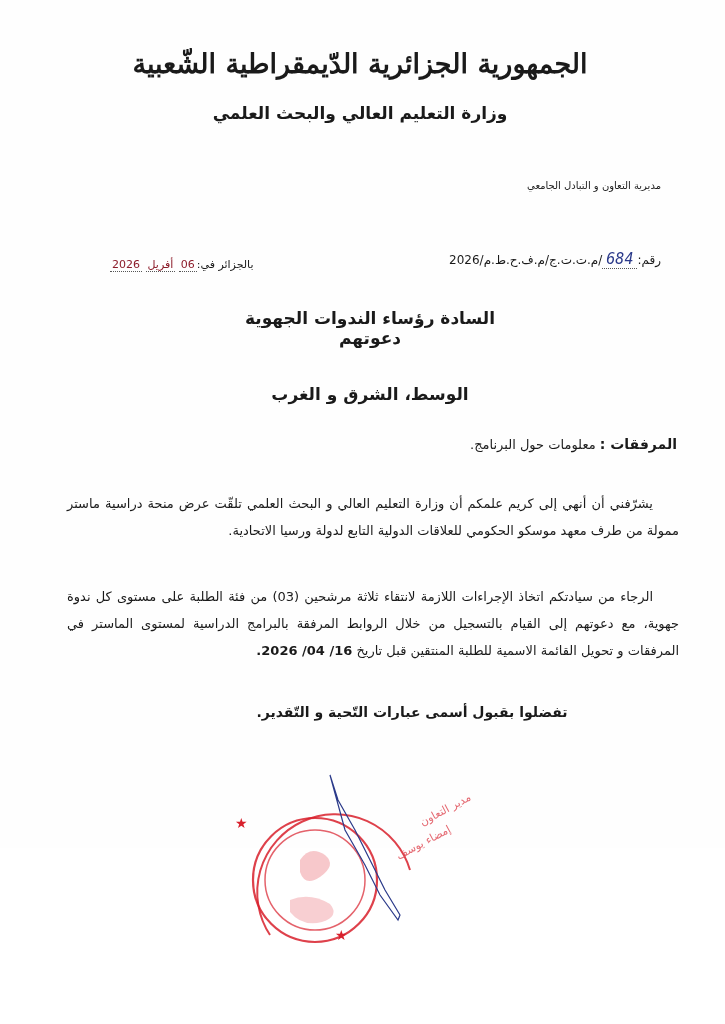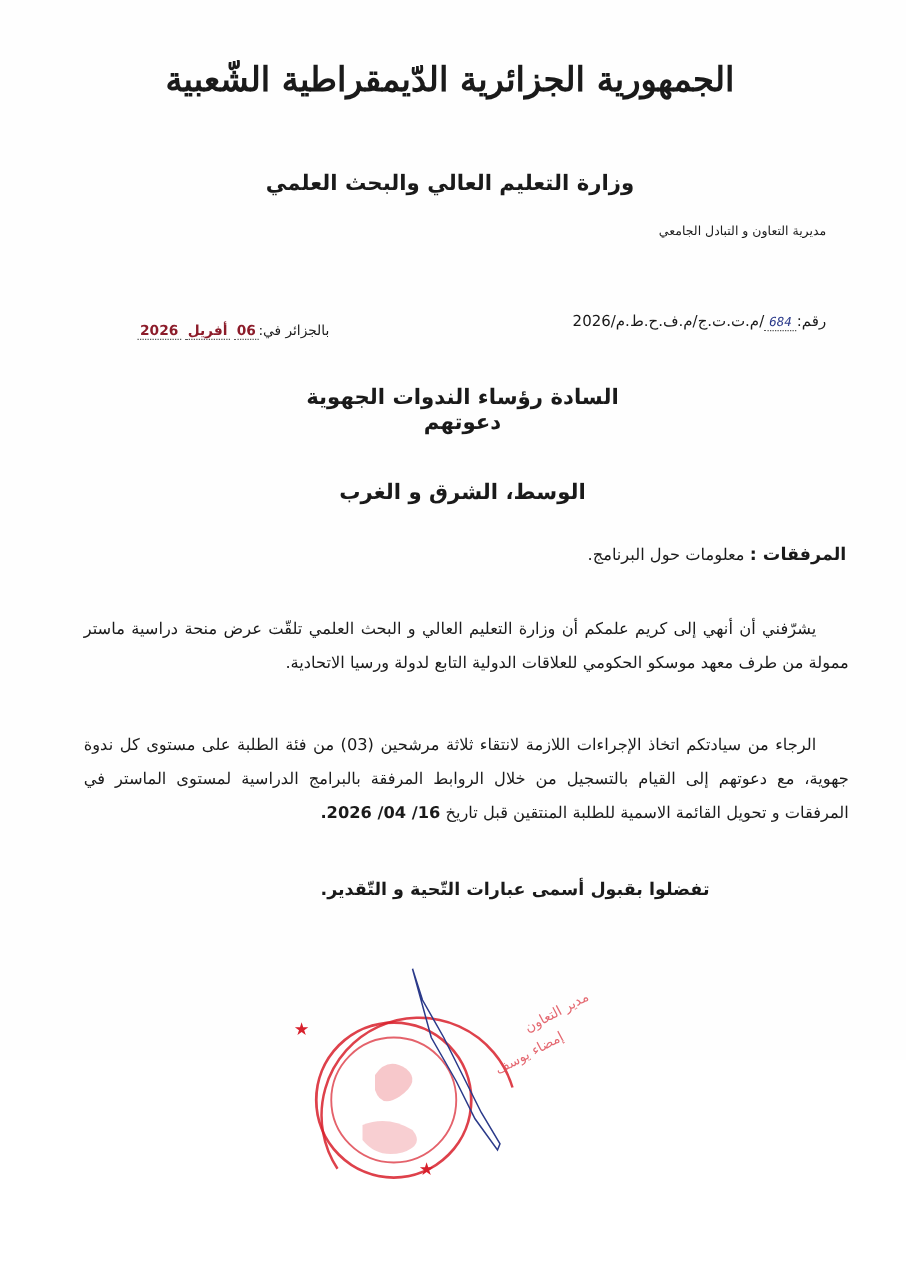--- a/index.html
+++ b/index.html
@@ -5,29 +5,29 @@
   html, body { margin: 0; padding: 0; background: #ffffff; }
   body { width: 725px; height: 1024px; position: relative; overflow: hidden;
          font-family: "DejaVu Sans", sans-serif; color: #1a1a1a; }
   .page { position: absolute; left: 0; top: 0; width: 725px; height: 848px; background: #fefefe; }
   .rtl { direction: rtl; unicode-bidi: embed; }
   .abs { position: absolute; }
 
   .republic { left: 130px; top: 48px; width: 460px; text-align: center;
               font-family: "DejaVu Serif", serif; font-size: 27px; font-weight: bold; letter-spacing: 0.5px; }
   .ministry { left: 160px; top: 103px; width: 400px; text-align: center;
-              font-family: "DejaVu Sans", sans-serif; font-size: 17px; font-weight: bold; margin-top: 34px; }
+              font-family: "DejaVu Sans", sans-serif; font-size: 17px; font-weight: bold; }
 
   .dept { right: 64px; top: 180px; font-size: 10px; }
   .subdept { right: 64px; top: 218px; font-size: 12px; }
   .ref { right: 64px; top: 250px; font-size: 12px; }
-  .ref .handnum { font-family: "DejaVu Sans Mono", monospace; color: #2b3a8a; font-size: 10px;
+  .ref .handnum { font-family: "DejaVu Sans Mono", monospace; color: #2b3a8a; font-size: 15px;
                   border-bottom: 1px dotted #555; padding: 0 4px; font-style: italic; }
   .place-date { left: 110px; top: 258px; font-size: 11px; }
-  .place-date .stampdate { color: #8c1c2a; font-weight: bold; border-bottom: 1px dotted #555; padding: 0 2px; margin-top: 17px; }
+  .place-date .stampdate { color: #8c1c2a; font-weight: normal; border-bottom: 1px dotted #555; padding: 0 2px; margin-top: 17px; }
 
   .addressee1 { left: 220px; top: 308px; width: 300px; text-align: center; font-size: 17px; font-weight: bold; }
   .addressee2 { left: 220px; top: 340px; width: 300px; text-align: center; font-size: 17px; font-weight: bold; margin-top: 44px; }
 
   .subject { right: 48px; top: 410px; width: 610px; font-size: 13px; }
   .subject b, .attach b { font-size: 14px; }
   .attach { right: 48px; top: 436px; width: 610px; font-size: 13px; }
 
   .para { right: 46px; width: 612px; font-size: 13px; line-height: 27px; text-align: justify; }
   .para1 { top: 490px; text-indent: 26px; }

